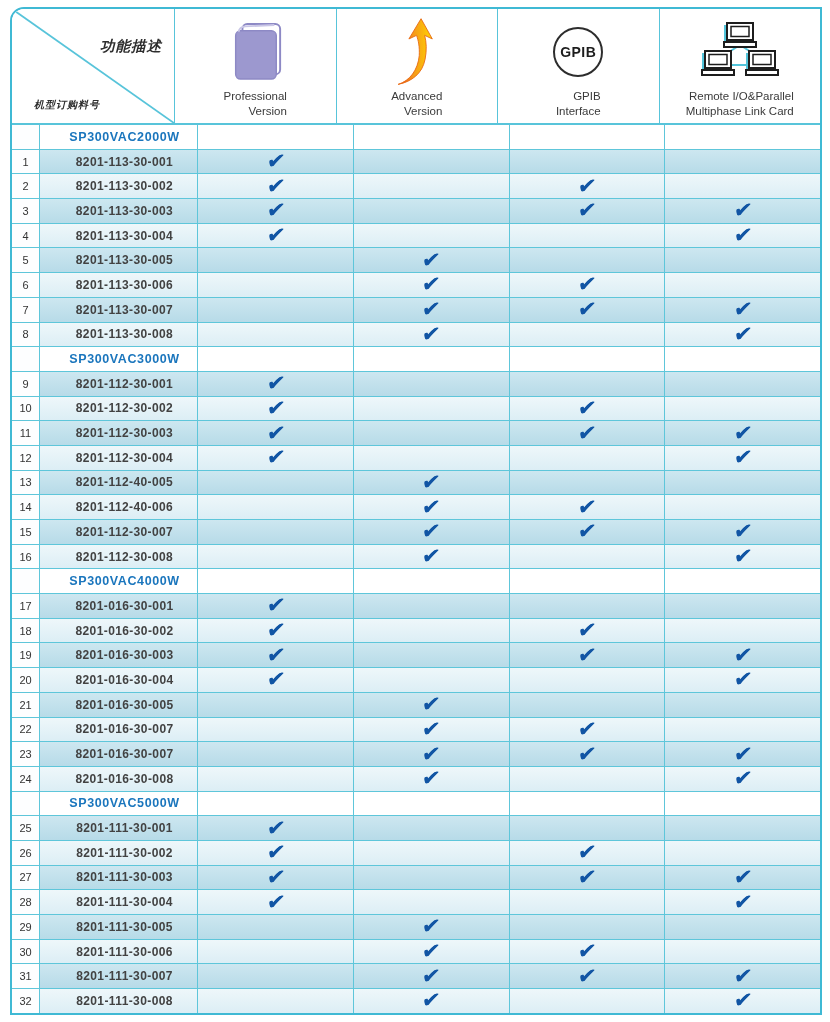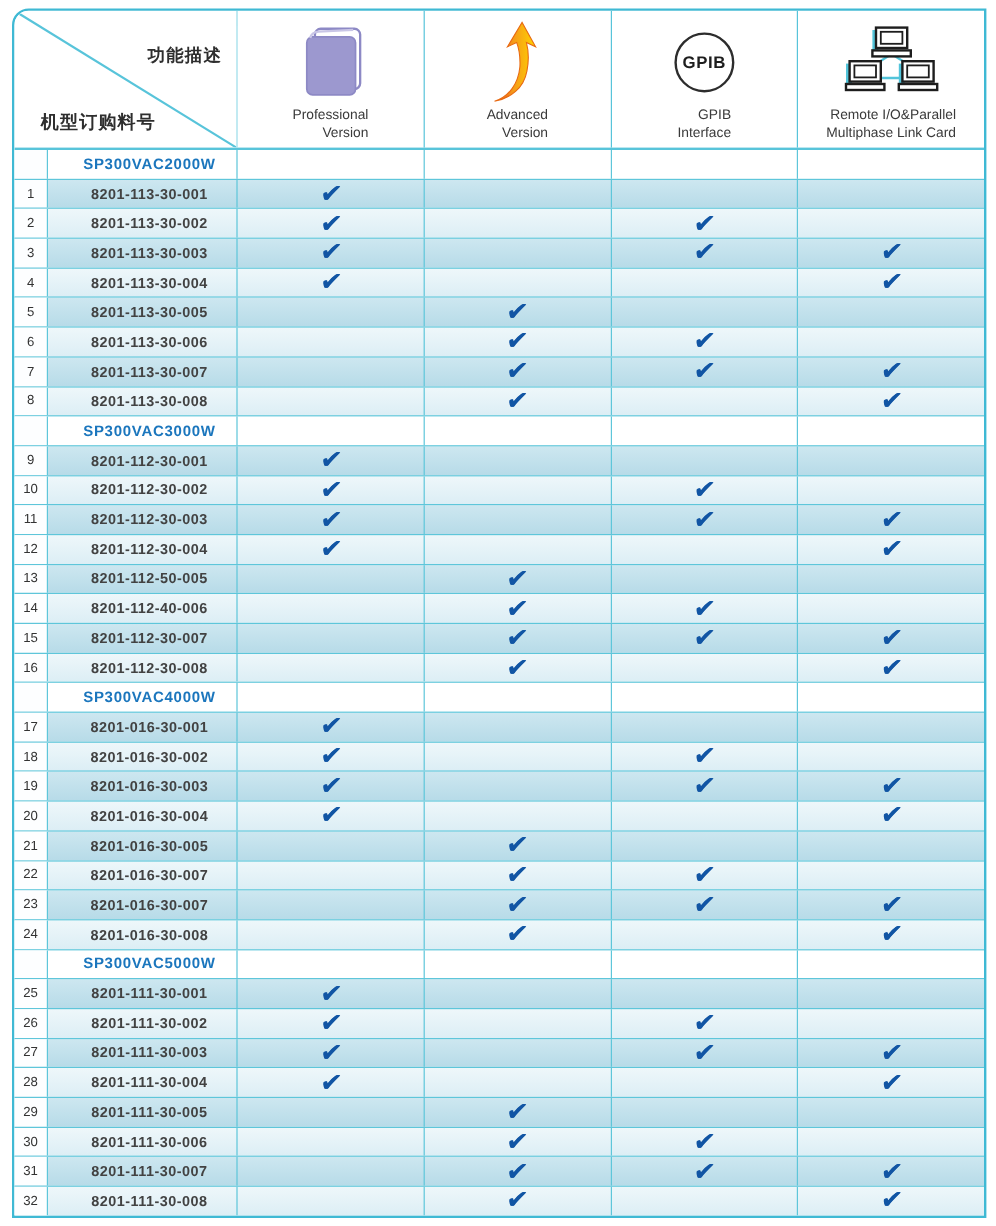--- a/index.html
+++ b/index.html
@@ -7,24 +7,24 @@
   .page { position:relative; width:830px; height:1022px; background:#fff; overflow:hidden; }
 
   .ftable {
     position:absolute; left:10px; top:7px; width:812px; height:1008px;
     border:2.5px solid #3fb9d4; border-top-left-radius:14px;
     display:flex; flex-direction:column; overflow:hidden; background:#fff;
   }
 
   
   .header-row { height:116px; display:flex; border-bottom:2px solid #58c4da; background:#fff; }
-  .diag-cell { width:186px; position:relative; border-right:1.8px solid #58c4da; border-top-left-radius:12px; overflow:hidden; }
+  .diag-cell { width:163px; position:relative; border-right:1.8px solid #58c4da; border-top-left-radius:12px; overflow:hidden;font-style:italic; }
   .diag-cell svg.diag { position:absolute; left:0; top:0; width:100%; height:100%; }
   .diag-top  { position:absolute; top:28px; right:12px; font-size:14.5px; font-weight:bold; color:#2e2e2e; letter-spacing:1px; }
-  .diag-bottom { position:absolute; bottom:11px; left:22px; font-size:15px; font-weight:bold; color:#2e2e2e; letter-spacing:1px; }
+  .diag-bottom { position:absolute; bottom:11px; left:22px; font-size:10px; font-weight:bold; color:#2e2e2e; letter-spacing:1px; }
 
   .hcell { flex:1; border-right:1.8px solid #58c4da; display:flex; flex-direction:column; align-items:center; justify-content:flex-start; padding:6px 2px 0; }
   .hcell:last-child { border-right:none; }
   .icon-box { height:74px; display:flex; align-items:center; justify-content:center; }
   .hlabel { text-align:right; font-size:11.5px; color:#3a3a3a; line-height:1.3; }
   .hlabel span { display:block; }
 
   .gpib-circle { width:50px; height:50px; border:2.5px solid #2d2d2d; border-radius:50%; display:flex; align-items:center; justify-content:center; background:#fff; }
   .gpib-circle span { font-size:14px; font-weight:bold; color:#1d1d1d; letter-spacing:0.5px; }
 
@@ -368,21 +368,21 @@
     <div class="cell c-f">
             <span class="check">✔</span>
           </div>
   </div>
 
   <div class="row data-row dark">
     <div class="cell c-num">
       <span class="num">13</span>
     </div>
     <div class="cell c-part">
-      <span class="part">8201-112-50-005</span>
+      <span class="part">8201-112-40-005</span>
     </div>
     <div class="cell c-f"></div>
     <div class="cell c-f">
             <span class="check">✔</span>
           </div>
     <div class="cell c-f"></div>
     <div class="cell c-f"></div>
   </div>
 
   <div class="row data-row light">

